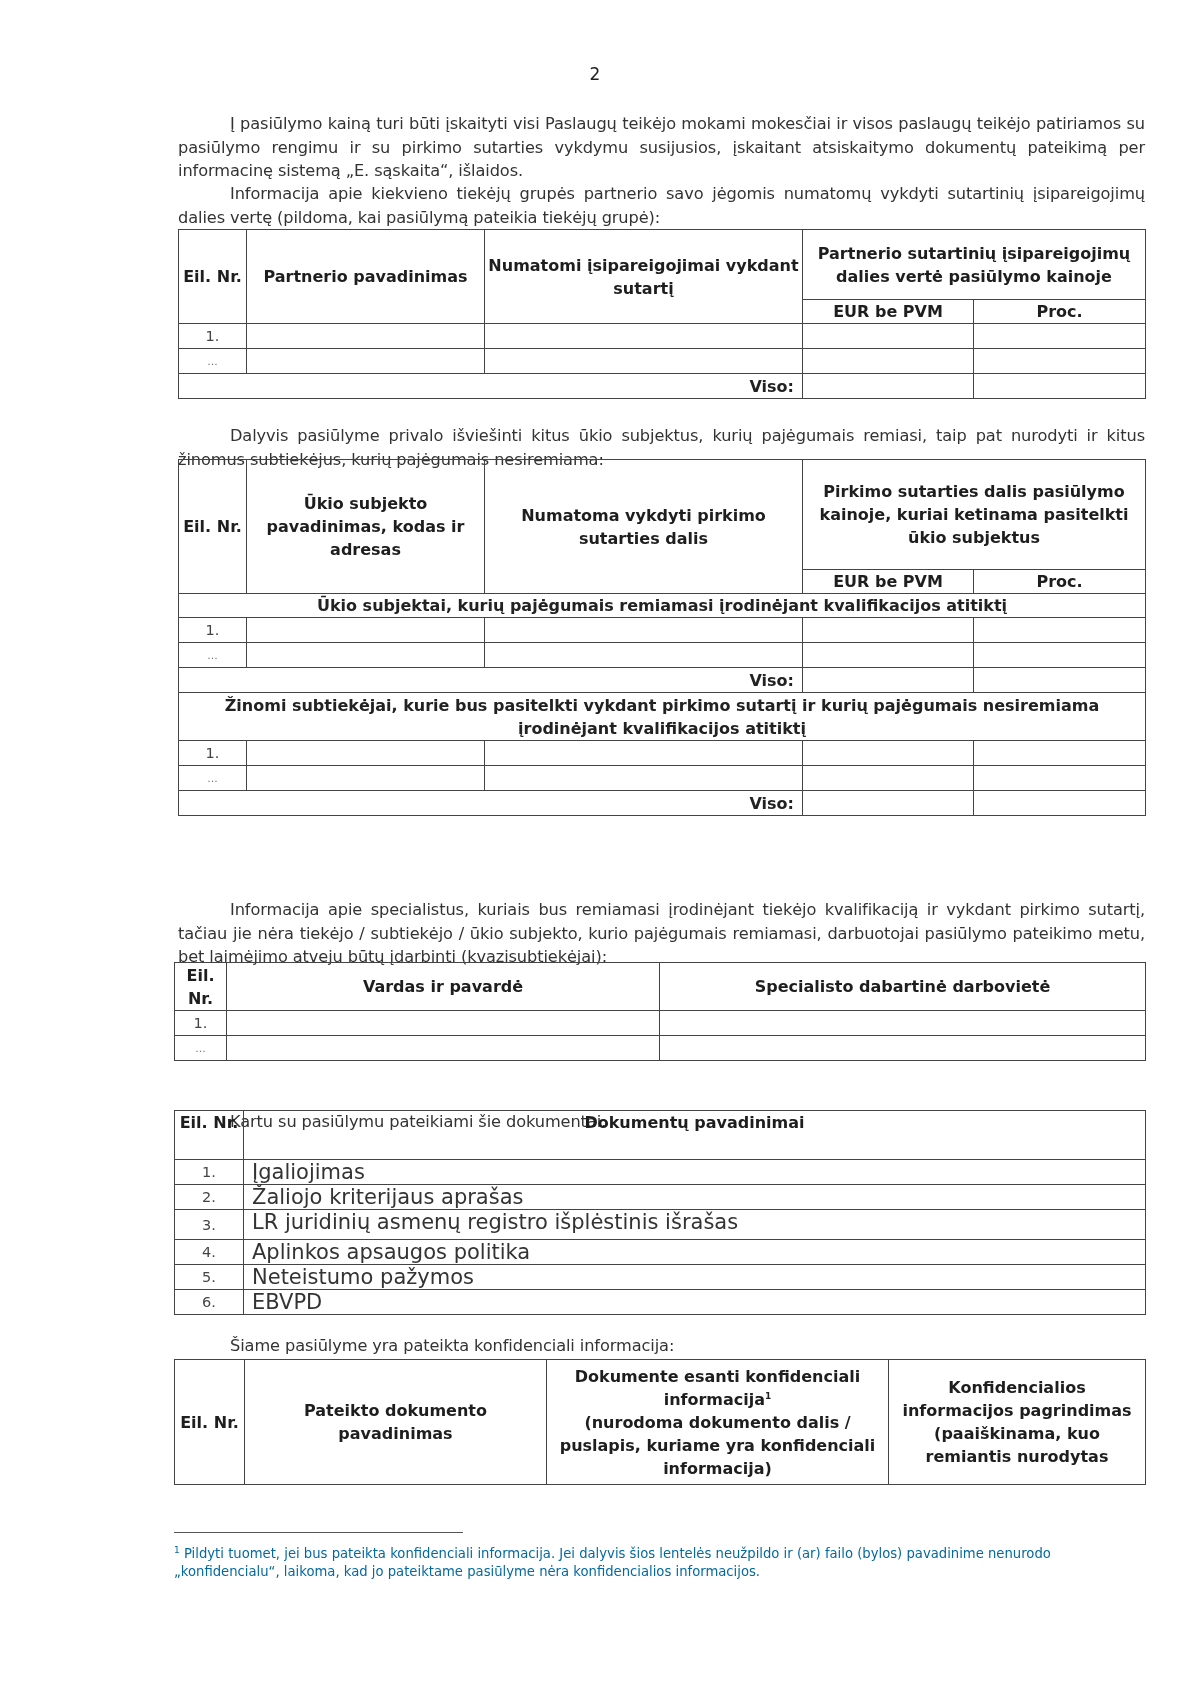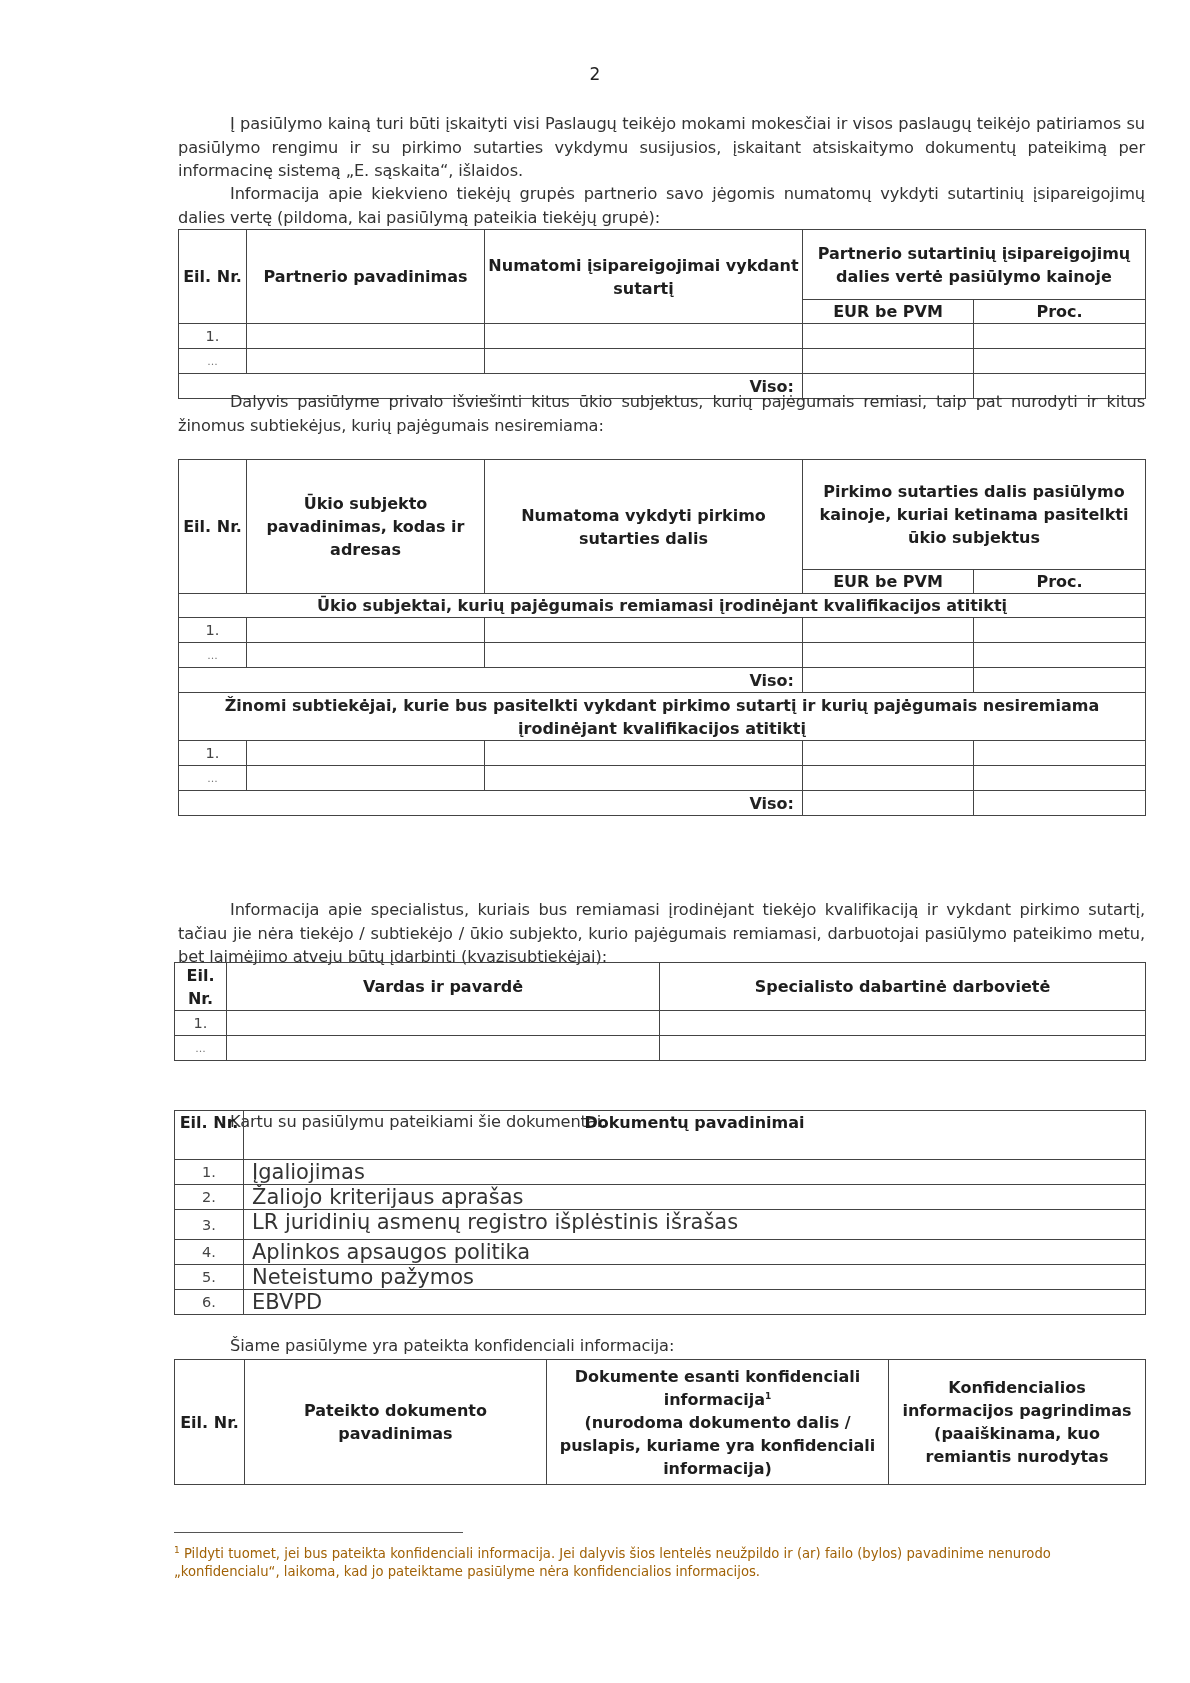--- a/index.html
+++ b/index.html
@@ -14,21 +14,21 @@
   td, th { border:1.5px solid #444; padding:0 2px; vertical-align:middle; text-align:center;
            font-size:16px; color:#222; }
   th { font-weight:bold; line-height:23px; color:#1e1e1e; }
   td.num { font-size:14.5px; color:#444; font-weight:normal; }
   td.num.dots { font-size:11px; color:#777; }
   td.left { text-align:left; padding-left:8px; font-size:21px; color:#333; }
   td.right { text-align:right; padding-right:8px; font-weight:bold;padding-left:48px; }
   td.group { font-weight:bold; line-height:23px; }
   sup { font-size:9px; vertical-align:super; line-height:0; }
   .fn-rule { left:174px; top:1532px; width:289px; height:0; border-top:1.5px solid #555; }
-  .footnote { left:174px; top:1545px; width:972px; font-size:13.2px; line-height:18px; color:#a16207; }
+  .footnote { left:174px; top:1545px; width:972px; font-size:13.2px; line-height:18px; color:#0369a1; }
 </style>
 </head>
 <body>
 
 <div class="abs pagenum">2</div>
 
 <div class="abs para" style="top:112px;"><span class="ind"></span><span>Į pasiūlymo kainą turi būti įskaityti visi Paslaugų teikėjo mokami mokesčiai ir visos paslaugų teikėjo patiriamos su pasiūlymo rengimu ir su pirkimo sutarties vykdymu susijusios, įskaitant atsiskaitymo dokumentų pateikimą per informacinę sistemą „E. sąskaita“, išlaidos.</span></div>
 
 <div class="abs para" style="top:182px;"><span class="ind"></span><span>Informacija apie kiekvieno tiekėjų grupės partnerio savo jėgomis numatomų vykdyti sutartinių įsipareigojimų dalies vertę (pildoma, kai pasiūlymą pateikia tiekėjų grupė):</span></div>
 
@@ -66,21 +66,21 @@
     <td></td>
   </tr>
   <tr style="height:25px;">
     <td colspan="3" class="right">Viso:</td>
     <td></td>
     <td></td>
   </tr>
 </tbody>
   </table>
 
-<div class="abs para" style="top:390px;"><span class="ind"></span><span>Dalyvis pasiūlyme privalo išviešinti kitus ūkio subjektus, kurių pajėgumais remiasi, taip pat nurodyti ir kitus žinomus subtiekėjus, kurių pajėgumais nesiremiama:</span></div>
+<div class="abs para" style="top:424px;"><span class="ind"></span><span>Dalyvis pasiūlyme privalo išviešinti kitus ūkio subjektus, kurių pajėgumais remiasi, taip pat nurodyti ir kitus žinomus subtiekėjus, kurių pajėgumais nesiremiama:</span></div>
 
 <table style="left:178px; top:459px; width:967px;">
   <colgroup>
       <col style="width:68px">
       <col style="width:238px">
       <col style="width:318px">
       <col style="width:171px">
       <col style="width:172px">
     </colgroup>
   <tbody>

